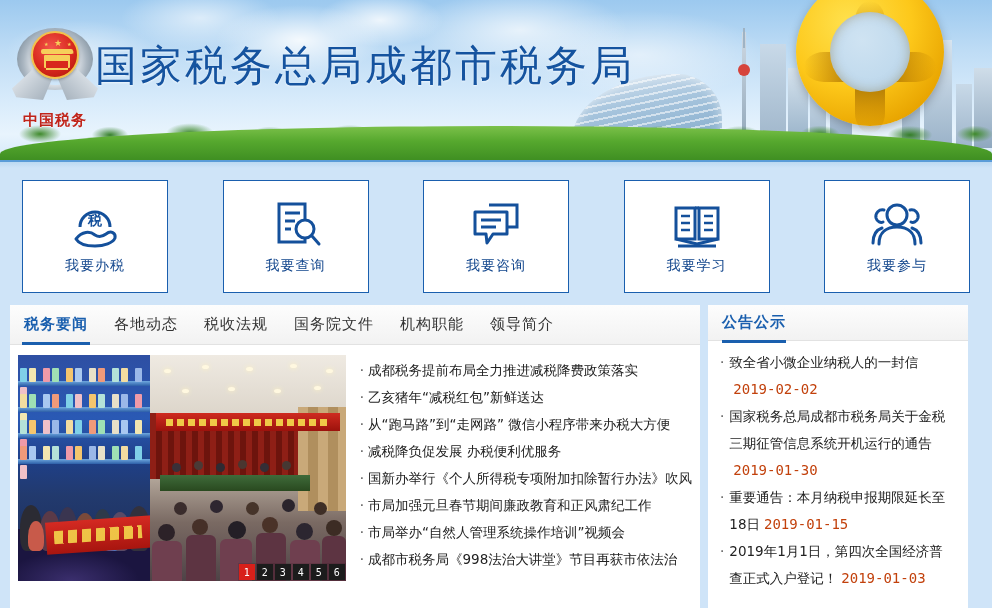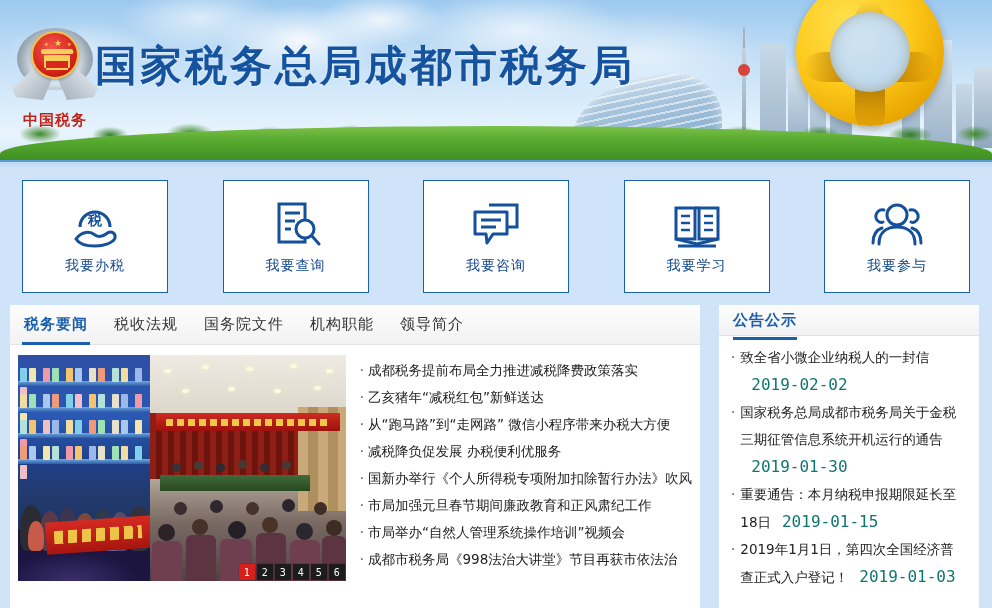--- a/index.html
+++ b/index.html
@@ -145,21 +145,21 @@
   .em-star-s { position: absolute; color: #f6cf5a; font-size: 5px; line-height: 5px; }
   .em-text {
     position: absolute; left: 0; bottom: 0; width: 82px; text-align: center;
     font-size: 15px; font-weight: bold; color: #c0241a; letter-spacing: 1px;
     font-family: "DejaVu Serif","Liberation Serif", serif;
     text-shadow: 0 1px 0 rgba(255,255,255,.5);
   }
 
   .banner-title {
     position: absolute; left: 95px; top: 38px;
-    font-size: 42px; font-weight: bold; color: #15539f;
+    font-size: 42px; font-weight: normal; color: #15539f;
     letter-spacing: 3px;
     font-family: "DejaVu Sans","Liberation Sans", sans-serif;
     text-shadow: 0 1px 2px rgba(255,255,255,.65);
     white-space: nowrap;
   }
 
   
   .quick-row {
     position: absolute; left: 0; top: 180px; width: 992px; height: 116px;
     display: flex; justify-content: space-between; padding: 0 22px;
@@ -172,21 +172,21 @@
   }
   .qcard .label {
     font-size: 14px; color: #11458c; letter-spacing: 1px;
   }
   .qicon { width: 54px; height: 52px; }
   .qicon svg { display: block; }
 
   
   .content {
     position: absolute; left: 0; top: 305px; width: 992px; height: 303px;
-    display: flex; gap: 19px; padding: 0 10px;
+    display: flex; gap: 8px; padding: 0 10px;
   }
   .panel-left { width: 690px; background: #fff; position: relative; }
   .panel-right { width: 260px; background: #fff; position: relative; }
 
   .tabbar {
     height: 40px; border-bottom: 1px solid #e2e2e2;
     background: linear-gradient(180deg,#fdfdfd,#f2f2f2);
     display: flex; align-items: center; padding-left: 12px; gap: 22px;
   }
   .tab {
@@ -282,40 +282,40 @@
   .pg.active { background: #d8201a; }
 
   .newslist { flex: 1; padding-top: 2px; }
   .newsitem {
     font-size: 13.5px; color: #222; line-height: 27px;
     cursor: pointer; white-space: nowrap; overflow: hidden;
   }
   .newsitem .dot { color: #555; margin-right: 4px; }
 
   .panel-right .rtab {
-    height: 31px; border-bottom: 1px solid #e2e2e2;
+    height: 36px; border-bottom: 1px solid #e2e2e2;
     background: linear-gradient(180deg,#fdfdfd,#f2f2f2);
     display: flex; align-items: center; padding-left: 14px;
   }
   .rtab .t {
     font-size: 15px; font-weight: bold; color: #1a5fae; letter-spacing: 1px;
     height: 40px; display: flex; align-items: center; position: relative; cursor: pointer;
   }
   .rtab .t::after {
     content: ""; position: absolute; left: 0; right: 0; bottom: 0; height: 3px; background: #1a5fae;
   }
   .anlist { padding: 8px 12px 0 12px; }
   .anitem {
     font-size: 13.5px; color: #222; line-height: 27px; cursor: pointer;
     display: flex; gap: 5px;
   }
   .anitem .dot { color: #555; flex: none; }
   .anitem .date {
-    color: #0f766e; font-family: "DejaVu Sans Mono","Liberation Mono", monospace;
-    font-size: 16px; margin-left: 11px;
+    color: #c2410c; font-family: "DejaVu Sans Mono","Liberation Mono", monospace;
+    font-size: 14px; margin-left: 4px;
   }
 </style>
 </head>
 <body>
 
 <div class="banner">
   <div class="sky-clouds"></div>
 
   <div class="city">
     <div class="globalcenter"></div>
@@ -438,20 +438,21 @@
     <div class="label">我要参与</div>
   </div>
 
 </div>
 
 <div class="content">
 
   <div class="panel-left">
     <div class="tabbar">
       <div class="tab active">税务要闻</div>
+      <div class="tab">各地动态</div>
       <div class="tab">税收法规</div>
       <div class="tab">国务院文件</div>
       <div class="tab">机构职能</div>
       <div class="tab">领导简介</div>
     </div>
 
     <div class="left-body">
 
       <div class="carousel">
         <div class="photo-a">

